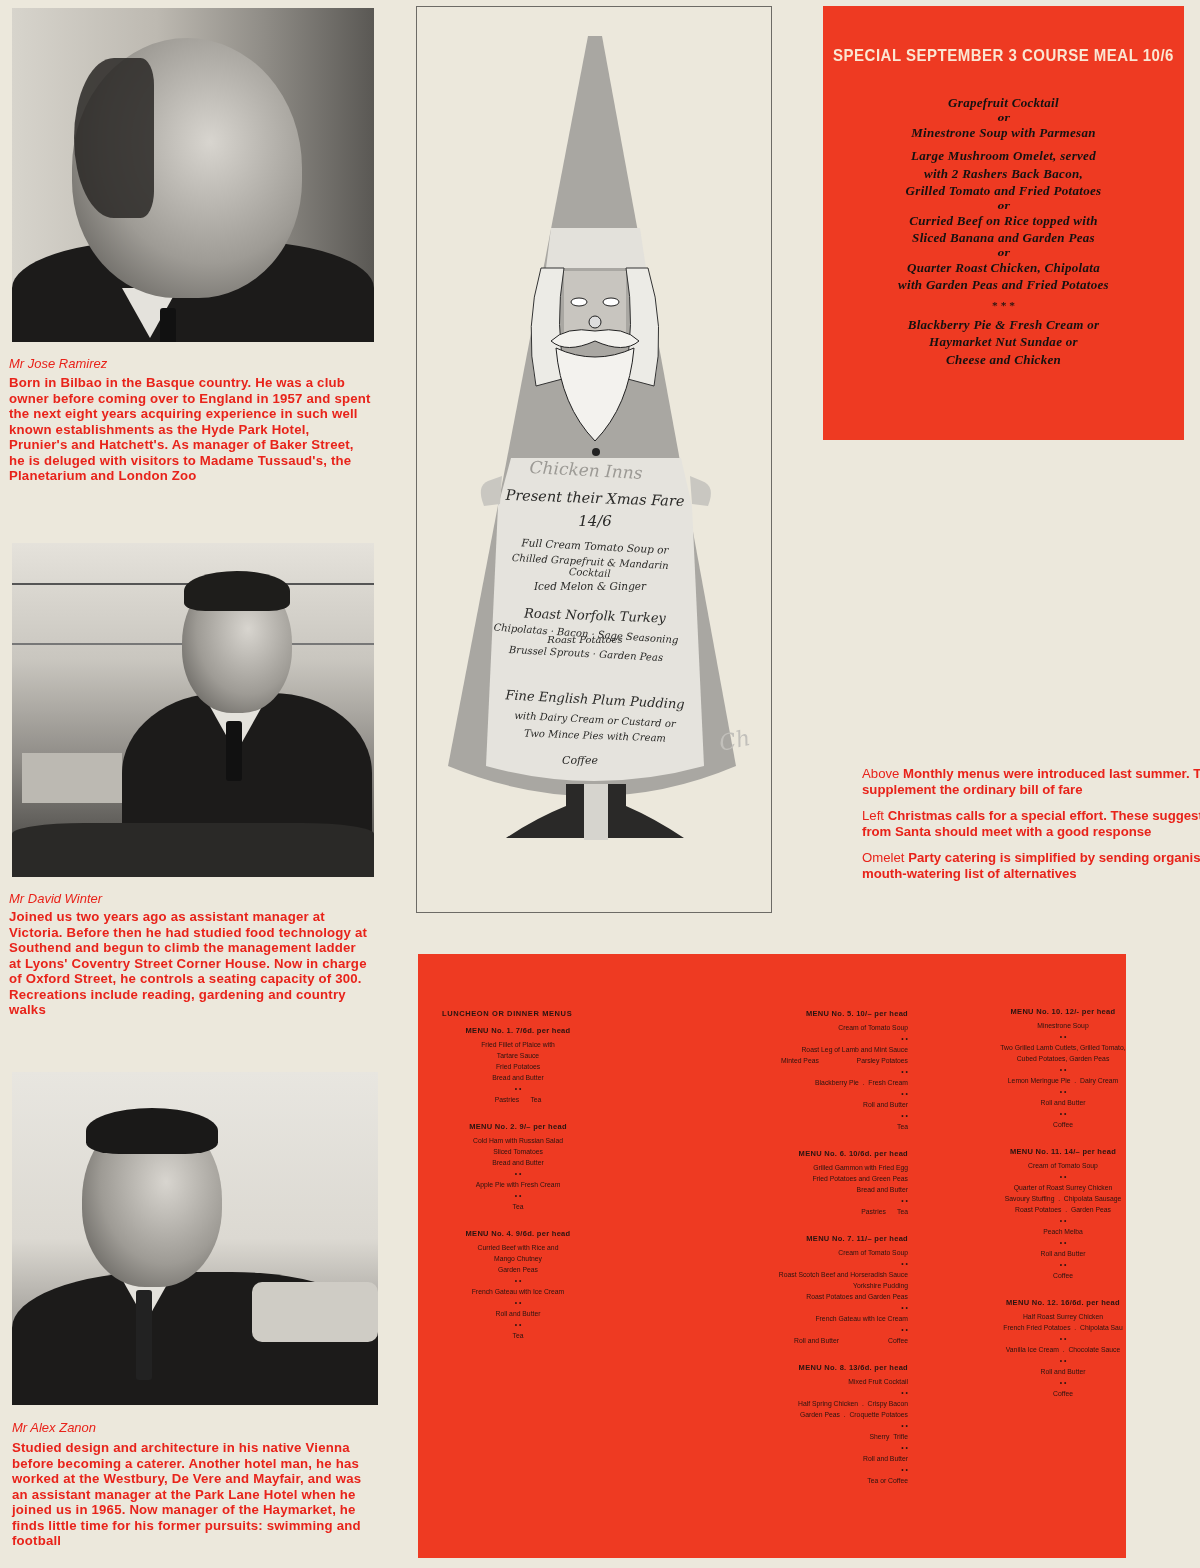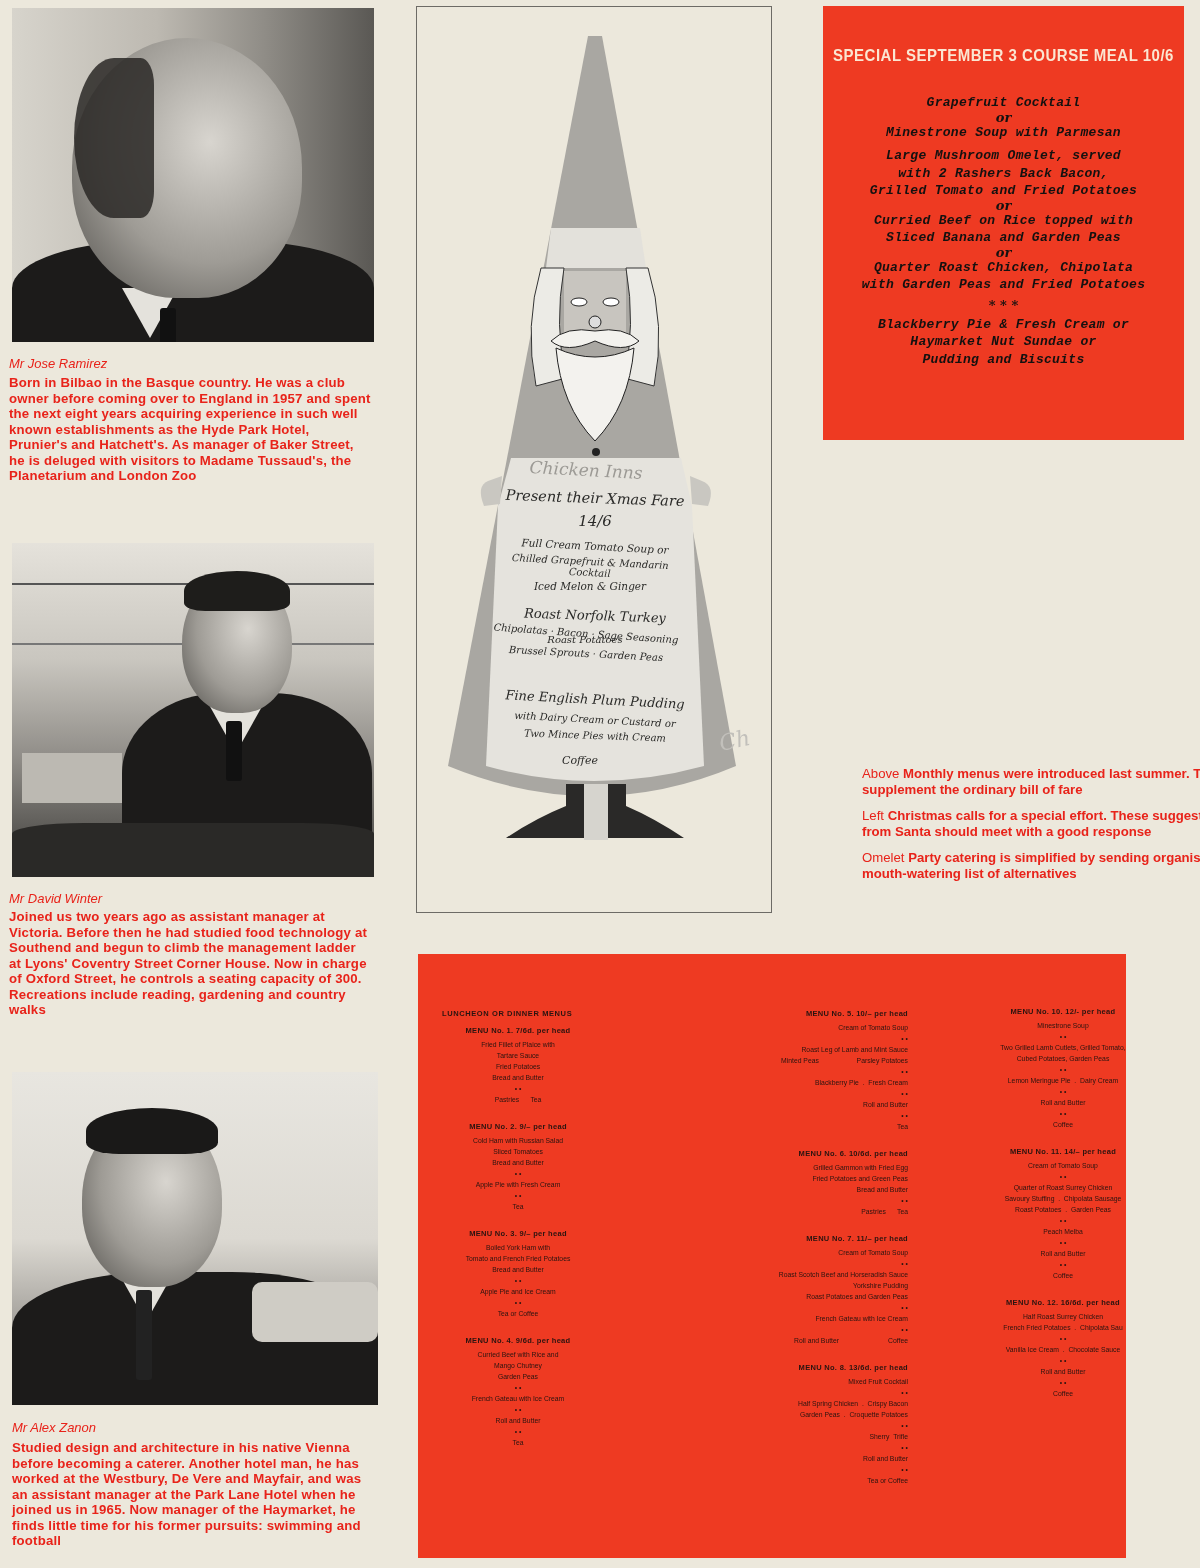--- a/index.html
+++ b/index.html
@@ -52,26 +52,26 @@
     position: absolute; left: 823px; top: 6px; width: 361px; height: 434px;
     background: #ee3a22;
   }
   .sept-title {
     position: absolute; left: 0; right: 0; top: 40px; text-align: center;
     color: #fbe6d2; font-weight: bold; font-size: 15px; letter-spacing: 0.5px;
     font-family: "Liberation Sans", sans-serif; transform: scaleY(1.15);
   }
   .sept-body { position: absolute; left: 0; right: 0; top: 88px; text-align: center; }
   .sept-line {
-    font-family: Liberation Mono, monospace; font-style: italic; font-weight: bold;
+    font-family: Liberation Serif, serif; font-style: italic; font-weight: bold;
     color: #141110; font-size: 13px; line-height: 17.5px; letter-spacing: 0.3px;
   }
   .sept-or {
     font-family: "DejaVu Serif", serif; font-style: italic; font-weight: bold;
-    color: #141110; font-size: 13px; line-height: 12px;
+    color: #141110; font-size: 10px; line-height: 12px;
   }
   .sept-gap { height: 6px; }
 
   
   .notes {
     position: absolute; left: 862px; top: 766px; width: 370px;
     font-size: 13.2px; line-height: 15.5px; color: #e8231a;
   }
   .notes p { margin: 0 0 11px 0; }
   .notes .lead { font-weight: normal; }
@@ -188,21 +188,21 @@
     <div class="sept-line">Grilled Tomato and Fried Potatoes</div>
     <div class="sept-or">or</div>
     <div class="sept-line">Curried Beef on Rice topped with</div>
     <div class="sept-line">Sliced Banana and Garden Peas</div>
     <div class="sept-or">or</div>
     <div class="sept-line">Quarter Roast Chicken, Chipolata</div>
     <div class="sept-line">with Garden Peas and Fried Potatoes</div>
     <div class="sept-or" style="margin:6px 0 4px;">* * *</div>
     <div class="sept-line">Blackberry Pie &amp; Fresh Cream  or</div>
     <div class="sept-line">Haymarket Nut Sundae  or</div>
-    <div class="sept-line">Pudding and Biscuits</div>
+    <div class="sept-line">Cheese and Chicken</div>
   </div>
 </div>
 
 <div class="notes">
   <p><span class="lead">Above</span> <span class="bold">Monthly menus were introduced last summer. They supplement the ordinary bill of fare</span></p>
   <p><span class="lead">Left</span> <span class="bold">Christmas calls for a special effort. These suggestions from Santa should meet with a good response</span></p>
   <p><span class="lead">Omelet</span> <span class="bold">Party catering is simplified by sending organisers a mouth-watering list of alternatives</span></p>
 </div>
 
 <div class="party">
@@ -221,30 +221,20 @@
         <div class="menu-title">MENU No. 2.   9/– per head</div>
         <div class="menu-line">Cold Ham with Russian Salad</div>
         <div class="menu-line">Sliced Tomatoes</div>
         <div class="menu-line">Bread and Butter</div>
         <div class="menu-dots">• •</div>
         <div class="menu-line">Apple Pie with Fresh Cream</div>
         <div class="menu-dots">• •</div>
         <div class="menu-line">Tea</div>
       </div>
       <div class="menu-block">
-        <div class="menu-title">MENU No. 3.   9/– per head</div>
-        <div class="menu-line">Boiled York Ham with</div>
-        <div class="menu-line">Tomato and French Fried Potatoes</div>
-        <div class="menu-line">Bread and Butter</div>
-        <div class="menu-dots">• •</div>
-        <div class="menu-line">Apple Pie and Ice Cream</div>
-        <div class="menu-dots">• •</div>
-        <div class="menu-line">Tea or Coffee</div>
-      </div>
-      <div class="menu-block">
         <div class="menu-title">MENU No. 4.   9/6d. per head</div>
         <div class="menu-line">Curried Beef with Rice and</div>
         <div class="menu-line">Mango Chutney</div>
         <div class="menu-line">Garden Peas</div>
         <div class="menu-dots">• •</div>
         <div class="menu-line">French Gateau with Ice Cream</div>
         <div class="menu-dots">• •</div>
         <div class="menu-line">Roll and Butter</div>
         <div class="menu-dots">• •</div>
         <div class="menu-line">Tea</div>

